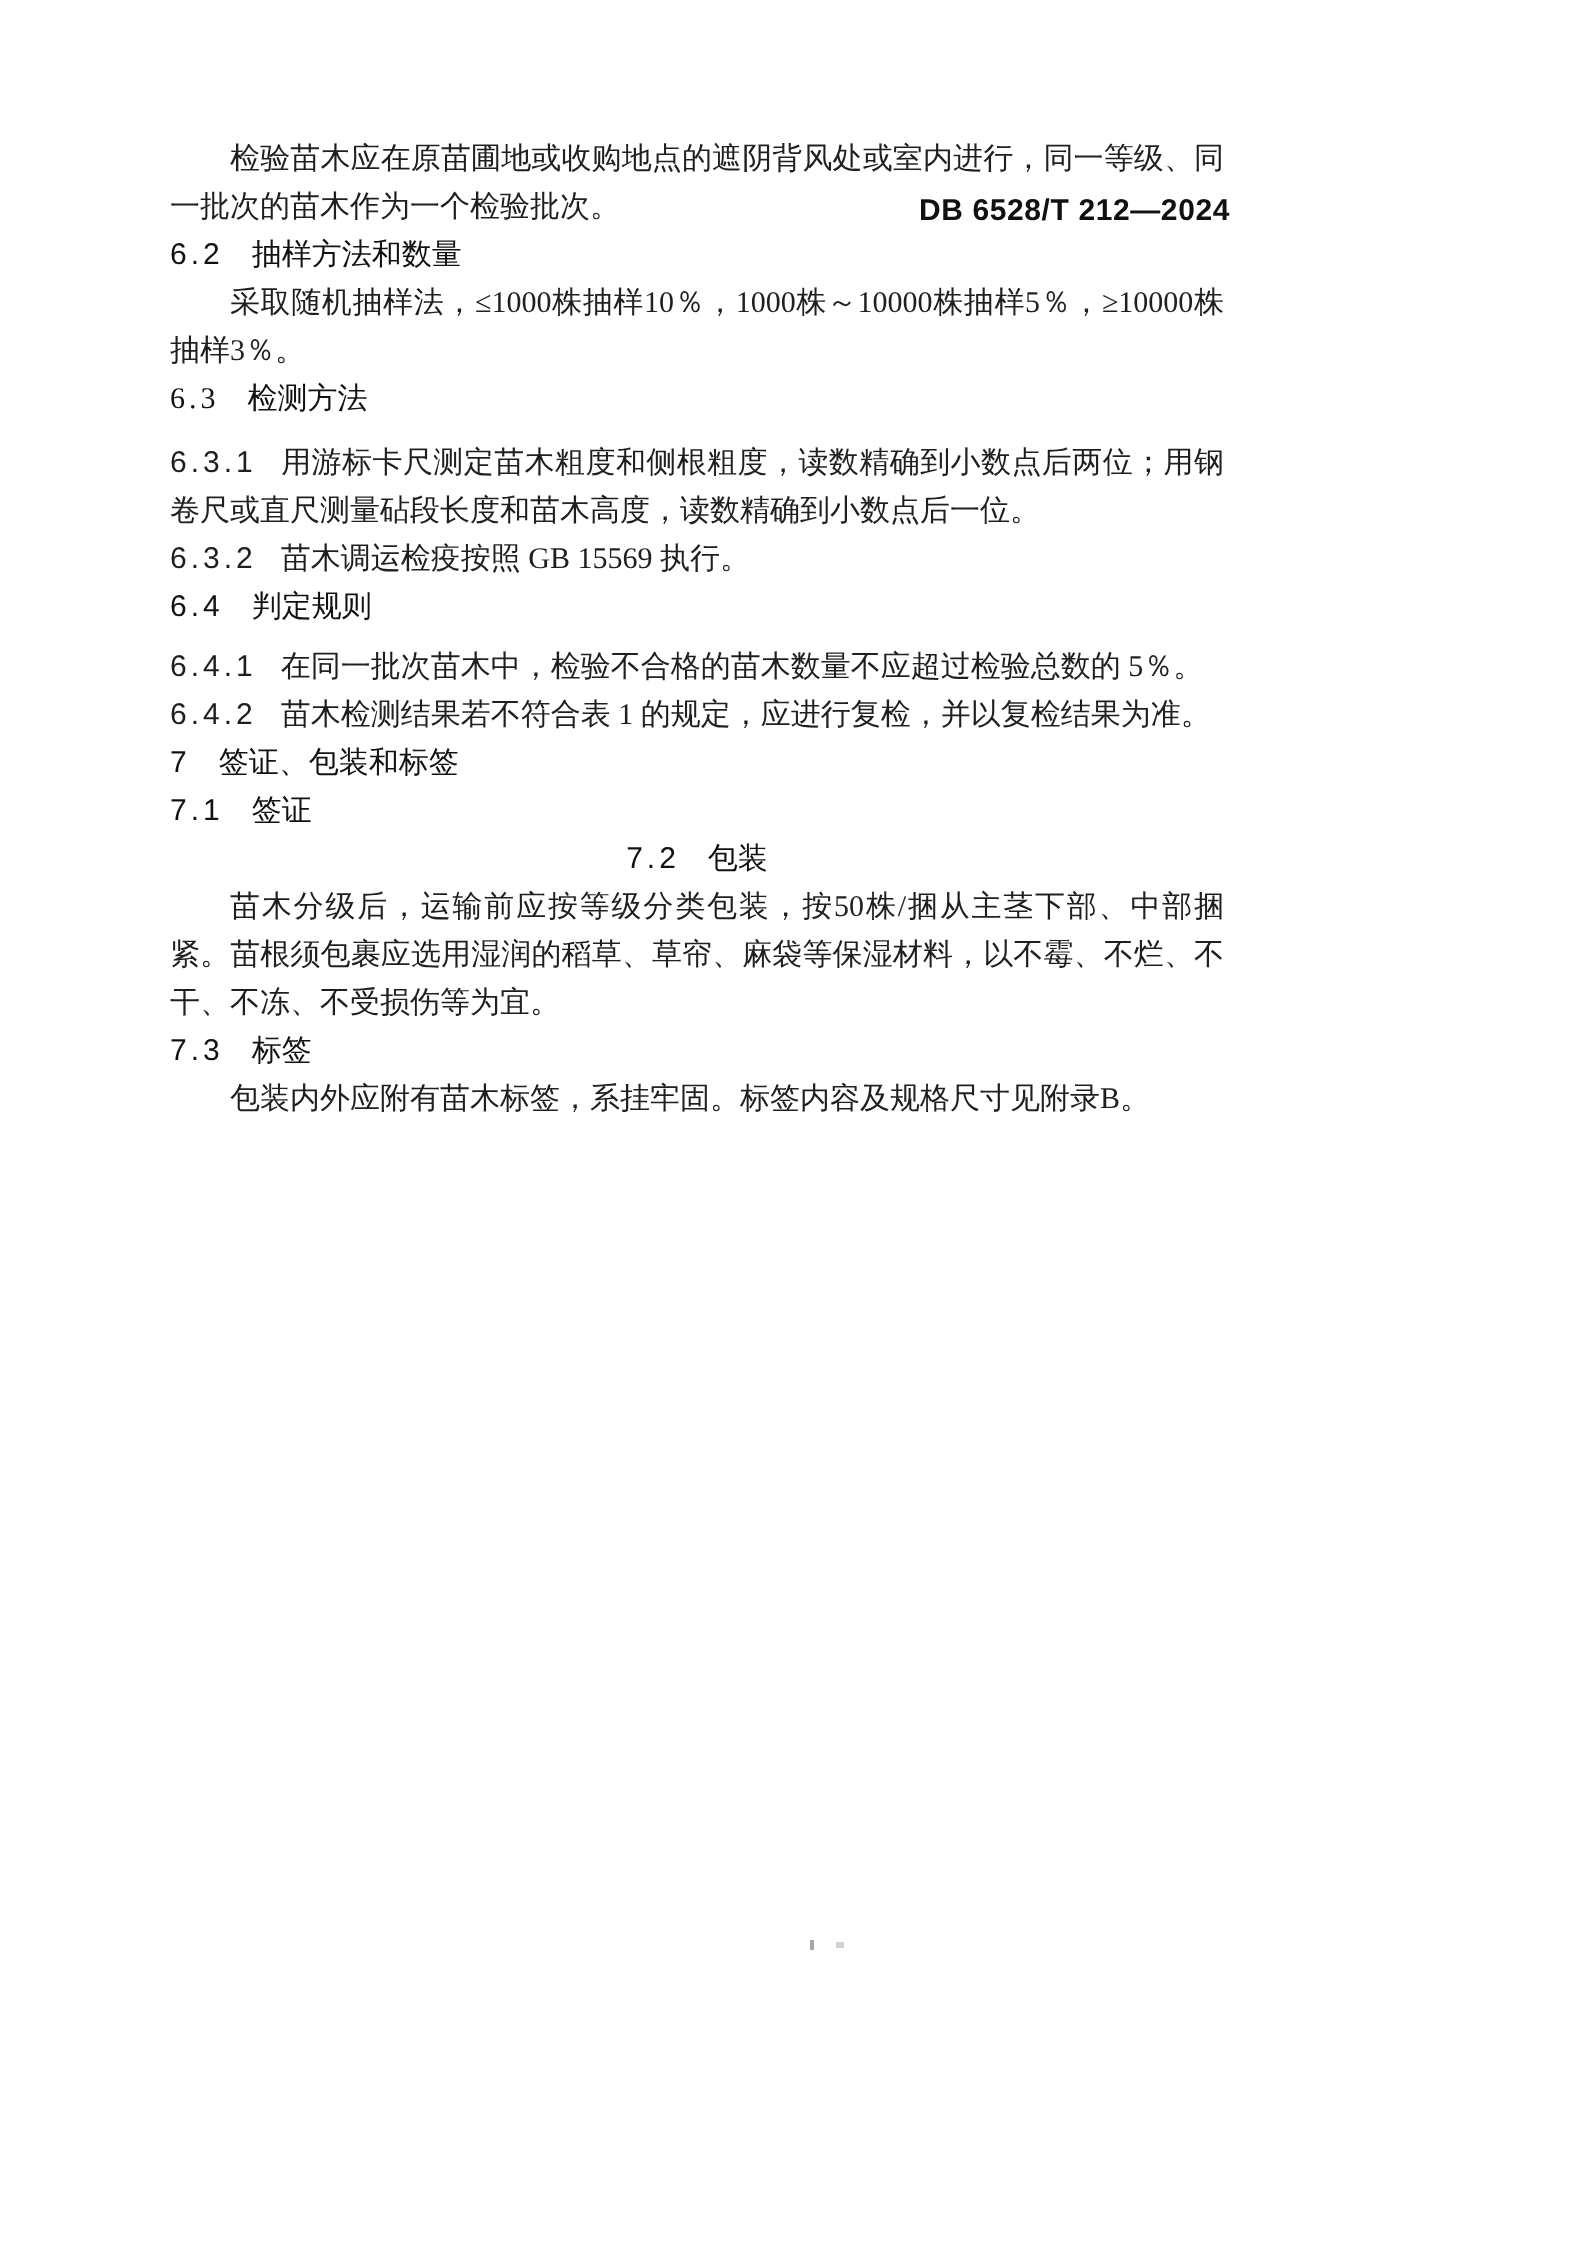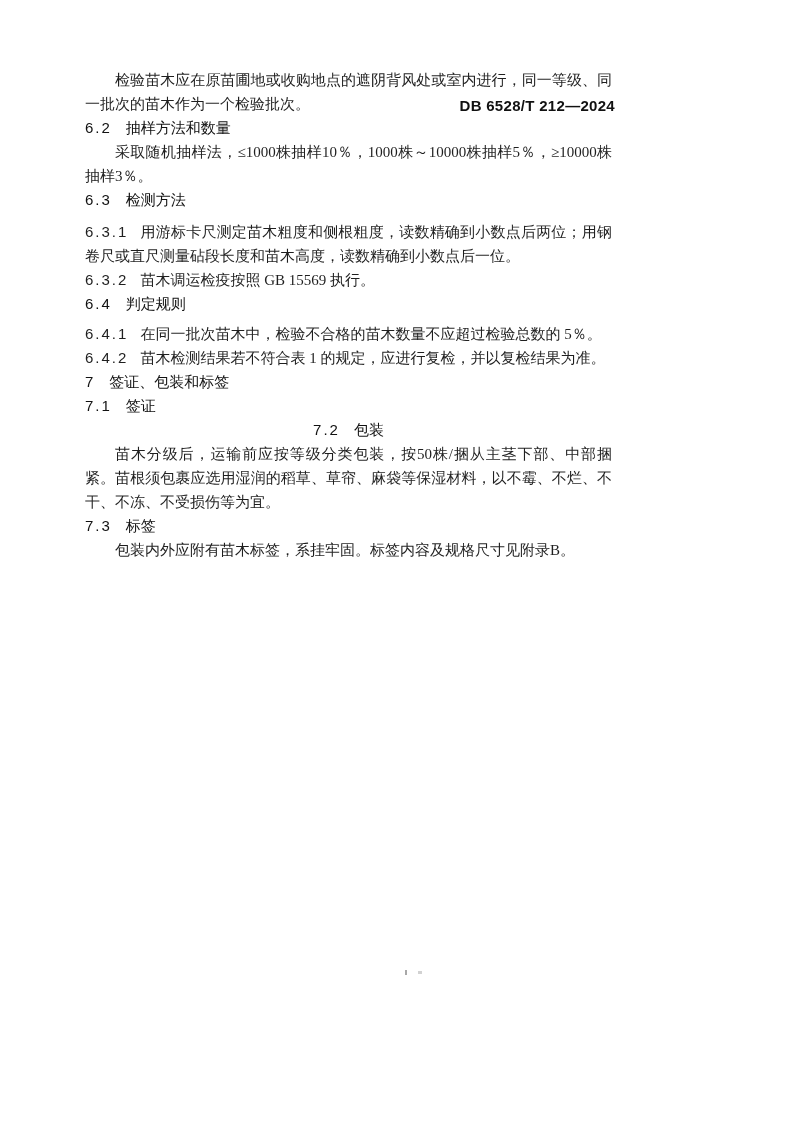--- a/index.html
+++ b/index.html
@@ -62,21 +62,21 @@
     text-align: justify;
   }
   .clause .cnum {
     font-family: "Liberation Sans", "DejaVu Sans", sans-serif;
     letter-spacing: 2px;
     margin-right: 12px;
   }
   
   .mt-g2 { margin-top: 10px; }
   .mt-g3 { margin-top: 5px; }
-  .mt-g4 { margin-top: 9px; }
+  .mt-g4 { margin-top: 9px; font-family: Liberation Serif, serif; }
   .mt-g5 { margin-top: 8px; }
   .mt-g6 { margin-top: 3px; }
   .mt-g7 { margin-top: 6px; }
   .mt-g8 { margin-top: 17px; }
   .mt-g9 { margin-top: 15px; }
   .mt-g10 { margin-top: 7px; }
   .mt-g11 { margin-top: 4px; text-align: center; }
   .mt-g12 { margin-top: 9px; }
   .mt-g13 { margin-top: 4px; }
   .mt-g14 { margin-top: 4px; }

